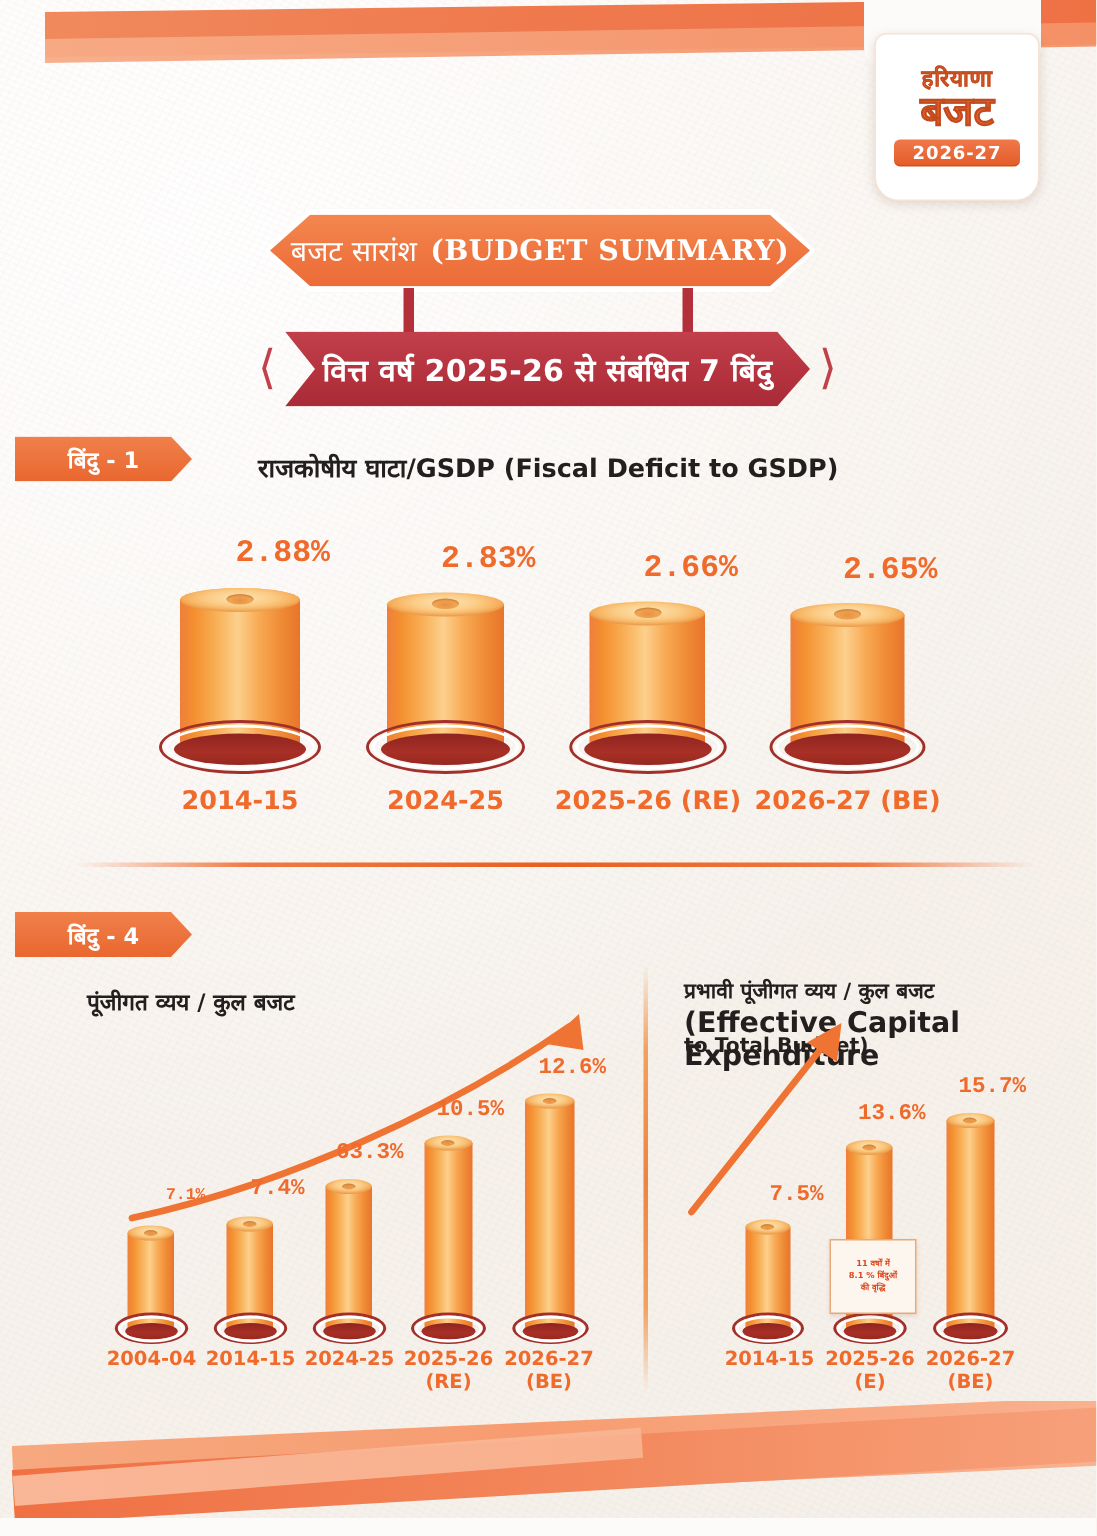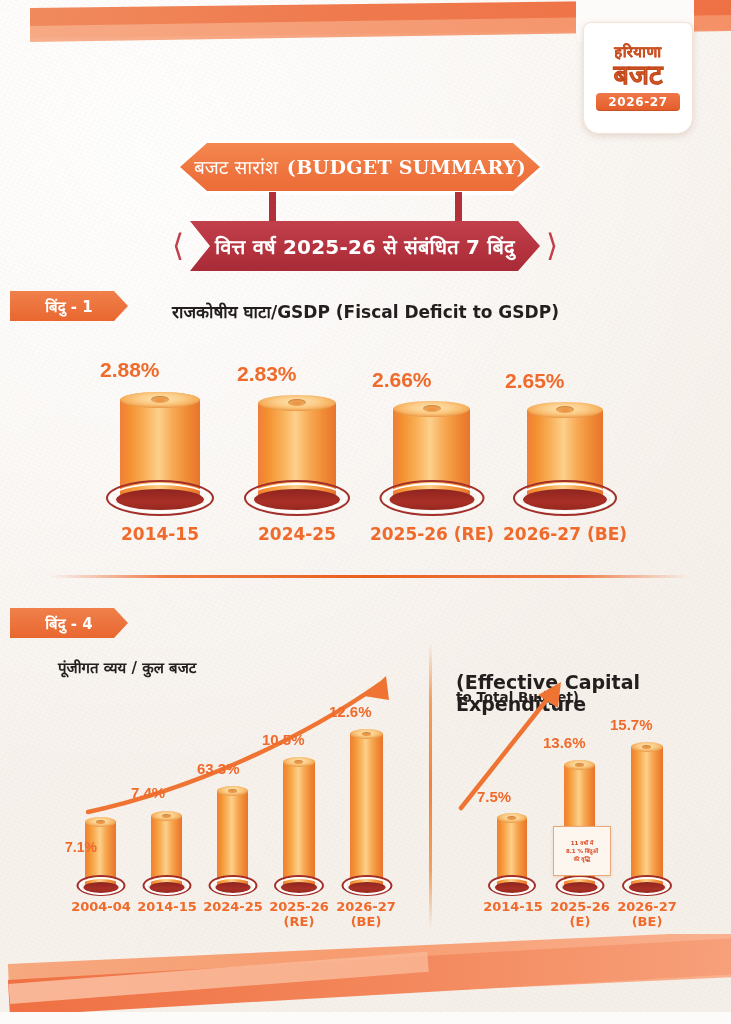--- a/index.html
+++ b/index.html
@@ -123,21 +123,21 @@
   .cyl .dimple{position:absolute;border-radius:50%;
     background:radial-gradient(ellipse at 50% 60%, #e79242 0%, #f2a957 70%);
     box-shadow:inset 0 1px 1px rgba(150,80,30,.4);}
   .cyl .base-outer{position:absolute;left:50%;transform:translateX(-50%);border-radius:50%;
     border:2px solid #a22f2a;background:transparent;}
   .cyl .base-inner{position:absolute;left:50%;transform:translateX(-50%);border-radius:50%;
     background:linear-gradient(180deg,#8f2420 0%,#a83026 60%,#96281f 100%);}
   .cyl .base-ring{position:absolute;left:50%;transform:translateX(-50%);border-radius:50%;
     border:2px solid #ffffff;}
 
-  .val{position:absolute;font-family:Liberation Sans, sans-serif;font-weight:bold;color:#ef6a2b;text-align:left;}
+  .val{position:absolute;font-family:Liberation Mono, monospace;font-weight:bold;color:#ef6a2b;text-align:right;}
   .xlab{position:absolute;font-family:"DejaVu Sans", sans-serif;font-weight:bold;color:#ef6a2b;text-align:center;line-height:1.15;}
 
   
   .arrow{position:absolute;}
 
   
   .callout{position:absolute;background:#fdf6ef;border:1.5px solid #e9a877;
     display:flex;flex-direction:column;align-items:center;justify-content:center;
     padding:3px 2px;box-shadow:0 1px 3px rgba(160,90,50,.18);}
   .callout span{font-family:"DejaVu Sans", sans-serif;color:#d9471f;font-size:5.5px;font-weight:bold;line-height:1.5;white-space:nowrap;}
@@ -248,21 +248,21 @@
   </svg>
 
   <div class="cyl" style="left:85px;top:817px;width:31px;height:71px;">
     <div class="body" style="height:66px;top:5px;"></div>
     <div class="top" style="top:0;height:10px;"></div>
     <div class="dimple" style="left:11px;top:3px;width:9px;height:4px;"></div>
     <div class="base-outer" style="bottom:-8px;width:45px;height:17px;"></div>
     <div class="base-inner" style="bottom:-5px;width:35px;height:11px;"></div>
     <div class="base-ring" style="bottom:-6.5px;width:40px;height:14px;"></div>
   </div>
-  <div class="val" style="left:65px;top:791px;width:72px;font-size:14px;margin-top:48px;">7.1%</div>
+  <div class="val" style="left:65px;top:791px;width:72px;font-size:11px;">7.1%</div>
   <div class="xlab" style="left:62px;top:900px;width:78px;font-size:13px;">
     <div>2004-04</div>
   </div>
 
   <div class="cyl" style="left:151px;top:811px;width:31px;height:77px;">
     <div class="body" style="height:72px;top:5px;"></div>
     <div class="top" style="top:0;height:10px;"></div>
     <div class="dimple" style="left:11px;top:3px;width:9px;height:4px;"></div>
     <div class="base-outer" style="bottom:-8px;width:45px;height:17px;"></div>
     <div class="base-inner" style="bottom:-5px;width:35px;height:11px;"></div>
@@ -307,20 +307,21 @@
     <div class="base-outer" style="bottom:-8px;width:47px;height:17px;"></div>
     <div class="base-inner" style="bottom:-5px;width:37px;height:11px;"></div>
     <div class="base-ring" style="bottom:-6.5px;width:42px;height:14px;"></div>
   </div>
   <div class="val" style="left:329px;top:703px;width:75px;font-size:15px;">12.6%</div>
   <div class="xlab" style="left:327px;top:900px;width:78px;font-size:13px;">
     <div>2026-27</div>
     <div>(BE)</div>
   </div>
 
+  <div class="sec-title" style="left:456px;top:650px;font-size:14px;">प्रभावी पूंजीगत व्यय / कुल बजट</div>
   <div class="sec-title" style="left:456px;top:671px;font-size:19px;">(Effective Capital Expenditure</div>
   <div class="sec-title" style="left:456px;top:689px;font-size:13.5px;">to Total Budget)</div>
 
   <svg class="arrow" style="left:455px;top:676px;" width="200" height="140" viewBox="0 0 200 140">
     <path d="M6 132 L 98 16" stroke="#ef7434" stroke-width="4.5" fill="none" stroke-linecap="round"></path>
     <path d="M106 6 L83 19 L103 32 Z" fill="#ef7434"></path>
   </svg>
 
   <div class="cyl" style="left:497px;top:813px;width:30px;height:75px;">
     <div class="body" style="height:70px;top:5px;"></div>

